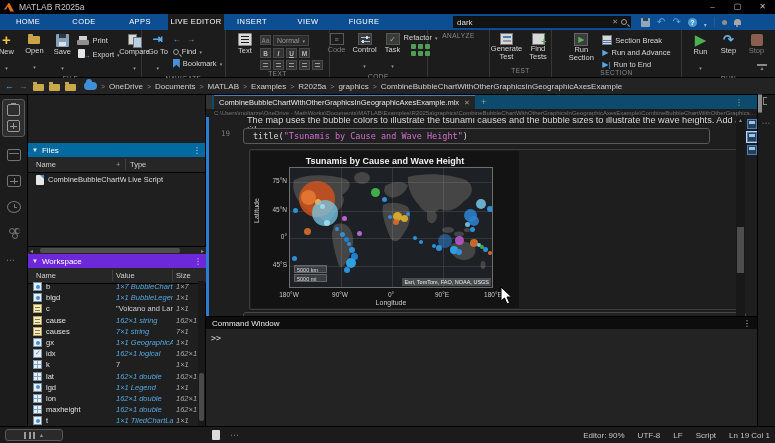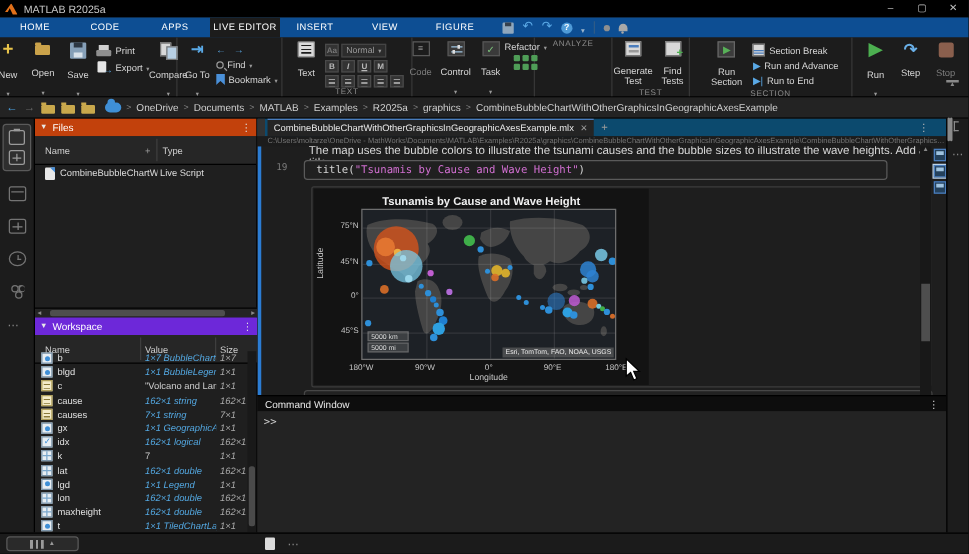--- a/index.html
+++ b/index.html
@@ -33,21 +33,21 @@
   .qdot{width:5px;height:5px;border-radius:50%;background:#8f8f8f;}
   .qbell{width:7px;height:6px;background:#a8a8a8;border-radius:4px 4px 0 0;position:relative;}
   .qbell::after{content:"";position:absolute;left:2.5px;bottom:-2px;width:2px;height:2px;border-radius:50%;background:#a8a8a8;}
 
   
   .toolbar{position:absolute;left:0;top:30px;width:775px;height:48px;background:#1c1c1c;border-bottom:1px solid #000;display:flex;}
   .sec{position:relative;height:100%;border-right:1px solid #363636;display:flex;flex-direction:column;padding-top:2px;}
   .secrow{flex:1;display:flex;align-items:flex-start;justify-content:center;gap:2px;}
   .seclabel{height:10px;text-align:center;font-size:6.5px;color:#8a8a8a;letter-spacing:.5px;}
   .bigbtn{display:flex;flex-direction:column;align-items:center;padding:1px 2px;min-width:26px;}
-  .bl{font-size:7.5px;color:#d6d6d6;white-space:nowrap;margin-top:8px;}
+  .bl{font-size:7.5px;color:#d6d6d6;white-space:nowrap;margin-top:0;}
   .bl.dim{color:#7d7d7d;}
   .car::after{content:"▾";font-size:5px;color:#9a9a9a;line-height:5px;}
   .minicol{display:flex;flex-direction:column;justify-content:center;gap:3px;padding-top:3px;}
   .minibtn{display:flex;align-items:center;gap:3px;font-size:7.5px;color:#d6d6d6;white-space:nowrap;}
   .ic{position:relative;width:15px;height:14px;}
   .icplus{color:#e8c44a;font-size:15px;font-weight:bold;line-height:13px;text-align:center;width:15px;height:14px;}
   .icfolder{position:relative;width:14px;height:13px;}
   .icfolder::before{content:"";position:absolute;left:1px;top:1px;width:5px;height:2px;background:#caa24a;border-radius:1px 1px 0 0;}
   .icfolder::after{content:"";position:absolute;left:1px;top:3px;width:12px;height:8px;background:#caa24a;border-radius:1px;}
   .icdisk{position:relative;width:13px;height:13px;background:#86a0b8;border-radius:1px;margin-top:1px;}
@@ -131,23 +131,23 @@
       box-shadow:6px 0 0 -1px #1c1c1c,5px 0 0 #8a8a8a;}
   .lssingle.grp::after{content:"";position:absolute;left:5px;top:6px;width:4px;height:4px;border-radius:50%;border:1px solid #8a8a8a;}
   .hdots{color:#8a8a8a;font-size:9px;letter-spacing:1px;}
   .lsdots{position:absolute;left:6px;top:160px;}
 
   
   .sidepanels{position:absolute;left:28px;top:95px;width:178px;height:331px;background:#1f1f1f;border-right:1px solid #000;}
   .phdr{height:14px;display:flex;align-items:center;font-size:8px;color:#fff;padding:0 4px;}
   .phdr .tri{font-size:6px;margin-right:4px;color:#e8e8e8;}
   .phdr .dots3{margin-left:auto;color:#e0e0e0;font-size:8px;}
-  .files-hdr{background:#c2410c;}
+  .files-hdr{background:#0369a1;margin-top:48px;}
   .ws-hdr{background:#6d28d9;}
-  .colhdr{height:23px;background:#262626;border-bottom:1px solid #000;display:flex;align-items:center;font-size:7.5px;color:#cfcfcf;position:relative;}
+  .colhdr{height:16px;background:#262626;border-bottom:1px solid #000;display:flex;align-items:center;font-size:7.5px;color:#cfcfcf;position:relative;}
   .colhdr .cdiv{position:absolute;top:2px;bottom:2px;width:1px;background:#3e3e3e;}
   .frow{height:13px;display:flex;align-items:center;font-size:7.5px;color:#ddd;position:relative;}
   .lsicon-file{position:relative;width:8px;height:10px;background:#e8e8e8;border-radius:1px;margin-left:8px;}
   .lsicon-file::after{content:"";position:absolute;right:0;top:0;border:2px solid #4a90d9;border-left-color:transparent;border-bottom-color:transparent;}
   .fname{margin-left:4px;width:78px;white-space:nowrap;overflow:hidden;}
   .ftype{position:absolute;left:100px;}
   .hscroll{position:absolute;left:0;top:151px;width:178px;height:8px;background:#242424;border-top:1px solid #000;}
   .hscroll .thumb{position:absolute;left:12px;top:1px;width:140px;height:5px;background:#4e4e4e;border-radius:2px;}
   .hscroll .arr{position:absolute;top:0;font-size:6px;color:#8a8a8a;line-height:8px;}
   .wsrows{position:absolute;left:0;top:186px;width:171px;height:145px;overflow:hidden;}
@@ -250,20 +250,25 @@
   <div class="tabstrip">
     <span id="ribbon-tabs" style="display:flex">
         <span class="rtab">HOME</span>
         <span class="rtab">CODE</span>
         <span class="rtab">APPS</span>
         <span class="rtab active">LIVE EDITOR</span>
         <span class="rtab">INSERT</span>
         <span class="rtab">VIEW</span>
         <span class="rtab">FIGURE</span>
       </span>
+    <span class="searchbox">
+      <input value="dark" style="">
+      <span class="xglyph">✕</span>
+      <span class="mag"></span>
+    </span>
     <span class="qicons">
       <span class="qdisk"></span>
       <span class="qundo">↶</span>
       <span class="qredo">↷</span>
       <span class="qhelp">?</span>
       <span class="qcaret"></span>
       <span class="qsep"></span>
       <span class="qdot"></span>
       <span class="qbell"></span>
     </span>
@@ -761,19 +766,26 @@
     <div class="rsdots hdots">⋯</div>
   </div>
 
   <div class="statusbar">
     <span class="layoutbtn">
       <span class="bars"></span>
       <span class="up">▲</span>
     </span>
     <span class="sfile"></span>
     <span class="sdots hdots">⋯</span>
+    <span class="statright" id="status-right">
+        <span class="sitem">Editor: 90%</span>
+        <span class="sitem">UTF-8</span>
+        <span class="sitem">LF</span>
+        <span class="sitem">Script</span>
+        <span class="sitem">Ln 19 Col 1</span>
+      </span>
   </div>
 
   <svg class="cursor" viewBox="0 0 13 19">
     <path d="M1,1 L1,15 L4.5,12 L7,18 L9.5,16.8 L7,11 L11.5,11 Z" fill="#fff" stroke="#000" stroke-width="1"></path>
   </svg>
 
 </div>
 
 </body></html>

